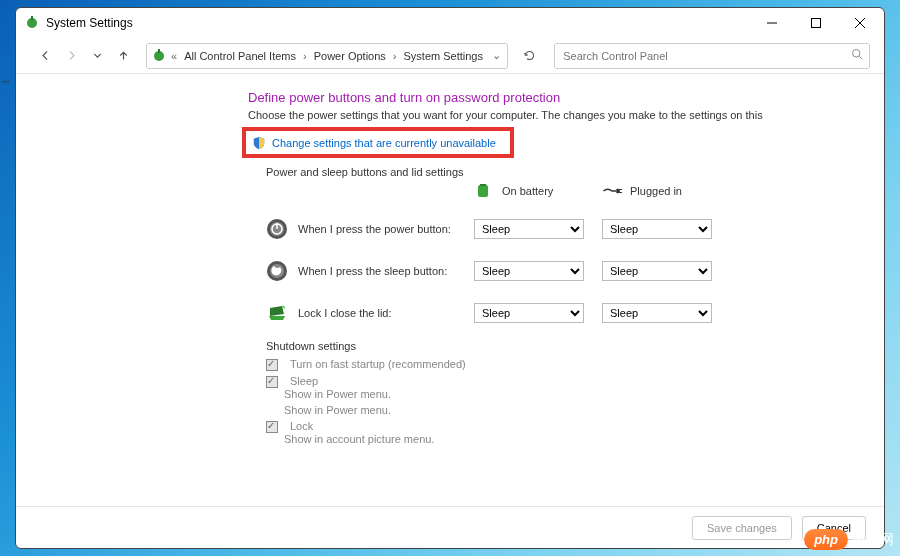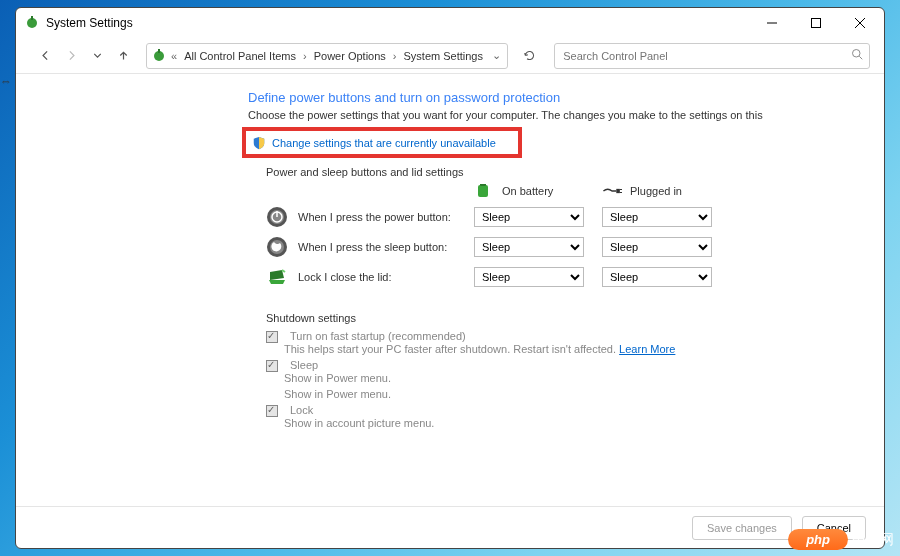--- a/index.html
+++ b/index.html
@@ -54,32 +54,32 @@
   }
   .search-box input {
     border: none; outline: none; font-size: 11px; flex: 1; background: transparent;
   }
   .search-box .search-glyph { color: #888; font-size: 12px; }
   
   .content {
     flex: 1; overflow: auto; padding: 10px 20px 0 232px;
     font-size: 11px; color: #333;
   }
-  .page-title { color: #3b82f6; font-size: 13px; margin: 6px 0 4px; }
+  .page-title { color: #a21caf; font-size: 13px; margin: 6px 0 4px; }
   .desc { color: #333; margin-bottom: 4px; }
   .highlight-box {
-    border: 4px solid #e4352f; padding: 2px 20px 1px 4px; margin: 2px 0 4px -6px;
+    border: 4px solid #e4352f; padding: 2px 12px 1px 4px; margin: 2px 0 4px -6px;
     display: inline-block; min-width: 210px;
   }
   .shield-link { color: #0066cc; display: inline-flex; align-items: center; gap: 6px; padding: 3px 2px;}
   .shield-link .shield { width: 14px; height: 14px; }
   .section-label { font-weight: 400; color: #333; margin: 4px 0 6px 18px; font-size: 11px; }
   .options-grid {
     display: grid; grid-template-columns: 190px 110px 110px;
-    gap: 8px 18px; align-items: center; margin-left: 18px; margin-bottom: 24px;
+    gap: 20px 18px; align-items: center; margin-left: 18px; margin-bottom: 16px;
   }
   .col-header { display: flex; align-items: center; gap: 8px; justify-content: flex-start; font-size: 11px;}
   .col-header .battery-icon, .col-header .plug-icon { width: 20px; height: 14px; }
   .row-label { display: flex; align-items: center; gap: 10px; }
   .row-label .row-icon { width: 22px; height: 22px; flex: 0 0 auto; }
   .row-label span { font-size: 11px; }
   select.fake {
     width: 100%; height: 20px; font-size: 11px; border: 1px solid #bbb;
     background: #fff; padding: 0 3px;
   }
@@ -101,21 +101,21 @@
     background: #fff; border-radius: 3px; display: inline-flex; align-items: center;
   }
   .btn.disabled { color: #999; }
   
   .watermark {
     position: absolute; right: 6px; bottom: 6px; display: flex; align-items: center; gap: 4px;
     font-size: 14px; color: #fff; font-weight: 500;
   }
   .watermark .php-badge {
     background: linear-gradient(#ff8a3c, #ff6a1a); color: #fff;
-    border-radius: 12px; padding: 3px 18px; font-weight: 700; font-style: italic;
+    border-radius: 12px; padding: 3px 10px; font-weight: 700; font-style: italic;
     font-size: 13px;
   }
 </style>
 </head>
 <body>
 
 <span class="desktop-arrow">⇔</span>
 
 <div class="window">
 
@@ -277,24 +277,20 @@
     </div>
 
     <div class="section-label" style="margin-left:18px;">Shutdown settings</div>
 
     <div class="shutdown-section">
       <div class="shutdown-item">
         <div class="chk-line">
           <div class="chk checked"></div>
           <span class="title-l">Turn on fast startup (recommended)</span>
         </div>
-        <div class="sub">
-          <span>This helps start your PC faster after shutdown. Restart isn't affected. </span>
-          <a href="#">Learn More</a>
-        </div>
       </div>
       <div class="shutdown-item">
         <div class="chk-line">
           <div class="chk checked"></div>
           <span class="title-l">Sleep</span>
         </div>
         <div class="sub">Show in Power menu.</div>
       </div>
       <div class="shutdown-item">
         <div class="sub">Show in Power menu.</div>

